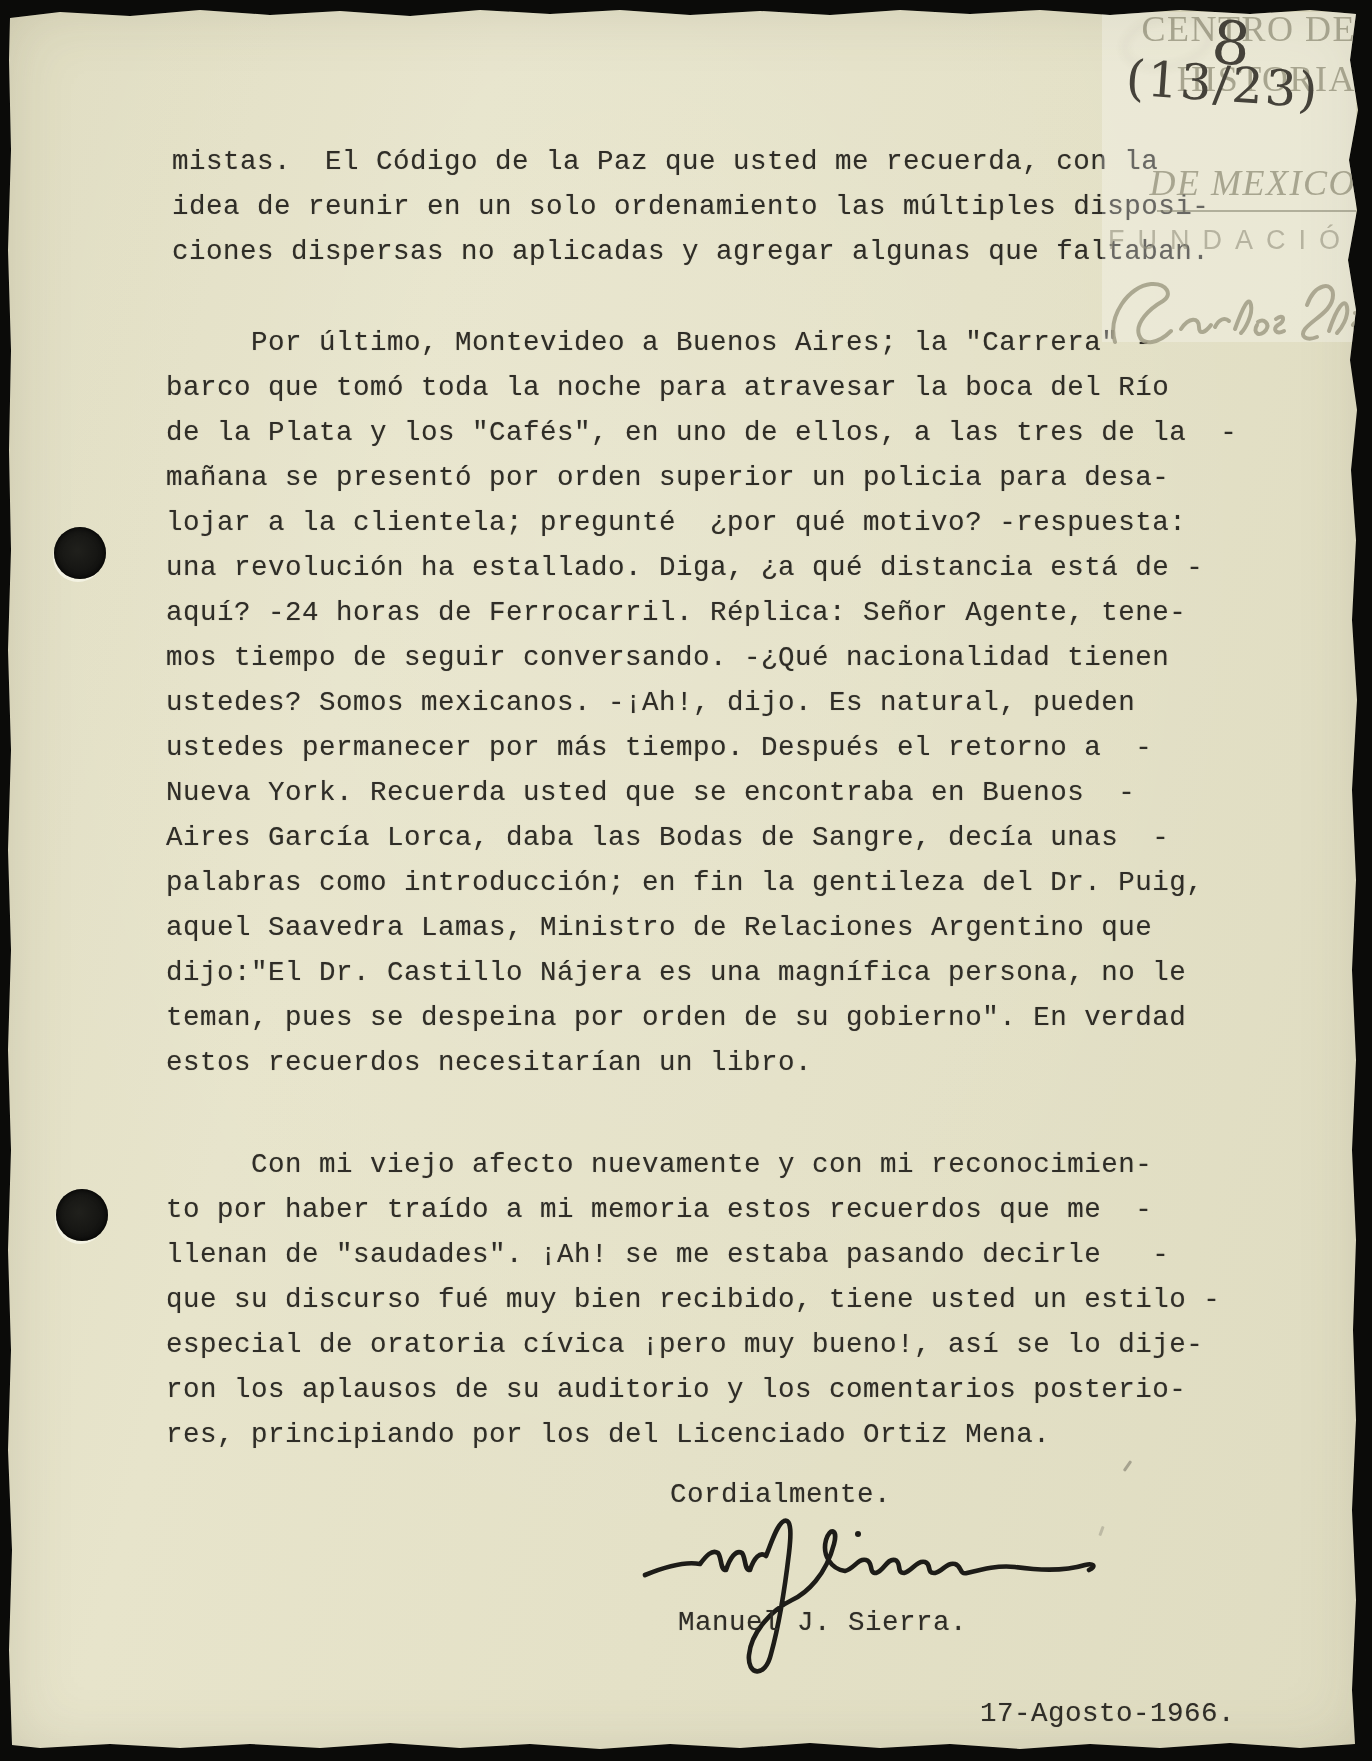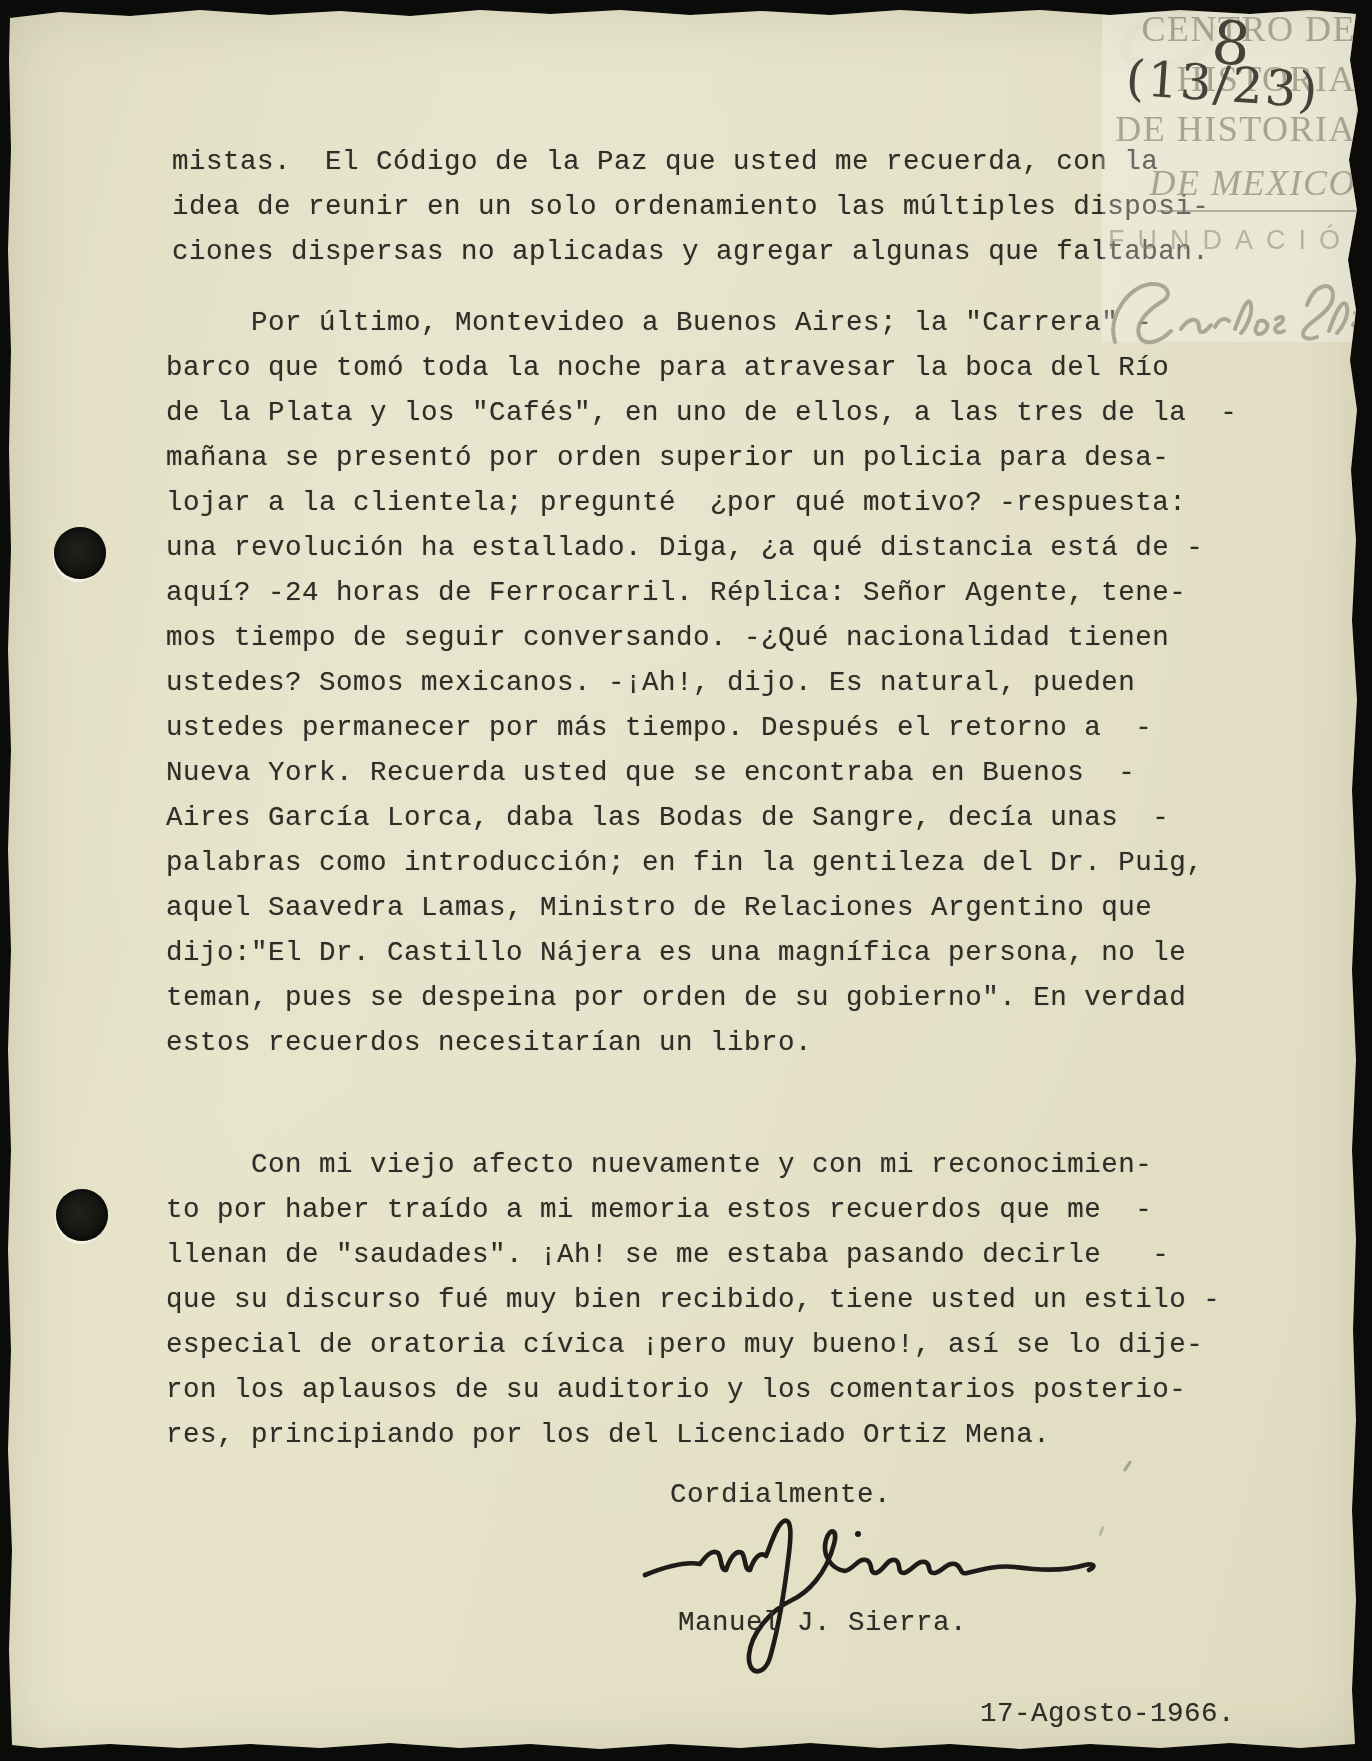--- a/index.html
+++ b/index.html
@@ -32,21 +32,21 @@
   }
   
   .para,.closing,.typed-name,.date{
     position:absolute;color:#2f2d27;
     font:27.5px/45px "Liberation Mono",monospace;
     letter-spacing:0.5px;white-space:pre-wrap;
     text-shadow:0 0 1px rgba(47,45,39,0.35);
   }
   .para{left:166px;width:1140px;}
   .p1{top:139px;margin-left:6px;}
-  .p2{top:300px;}
+  .p2{top:320px;}
   .p3{top:1128px;margin-top:14px;}
   .closing{left:670px;top:1472px;}
   .typed-name{left:678px;top:1600px;}
   .date{left:980px;top:1691px;}
   
   .hole{
     position:absolute;width:52px;height:52px;border-radius:50%;
     background:radial-gradient(circle at 45% 45%,#20201c 0%,#121210 70%);
     box-shadow:-2px 4px 0 -1px rgba(246,244,230,0.85), inset 0 0 6px #000;
   }
@@ -149,21 +149,20 @@
       <circle cx="228" cy="21" r="3" fill="#1d1c18" stroke="none"></circle>
     </g>
   </svg>
 
   <div class="typed-name">Manuel J. Sierra.</div>
   <div class="date">17-Agosto-1966.</div>
 
   <div class="overlay"></div>
   <div class="wm wm1">CENTRO DE</div>
   <div class="wm wm2">HISTORIA</div>
-  <div class="wm wm3">DE HISTORIA</div>
   <div class="wm wm4">DE MEXICO</div>
   <div class="wm-rule"></div>
   <div class="wm wm5">FUNDACIÓN</div>
 
   <svg class="sig-wm" width="280" height="100" viewBox="0 0 280 100">
     <g fill="none" stroke="#a19d86" stroke-width="4" stroke-linecap="round" stroke-linejoin="round" opacity="0.85">
       <path d="M 20 74 C 12 48, 34 18, 56 16 C 72 15, 78 27, 68 33
                C 54 41, 40 55, 44 67 C 48 79, 64 75, 76 63"></path>
       <path d="M 86 61 C 94 49, 104 49, 104 59 C 104 67, 110 65, 116 57"></path>
       <path d="M 120 59 C 124 51, 130 49, 134 53"></path>

